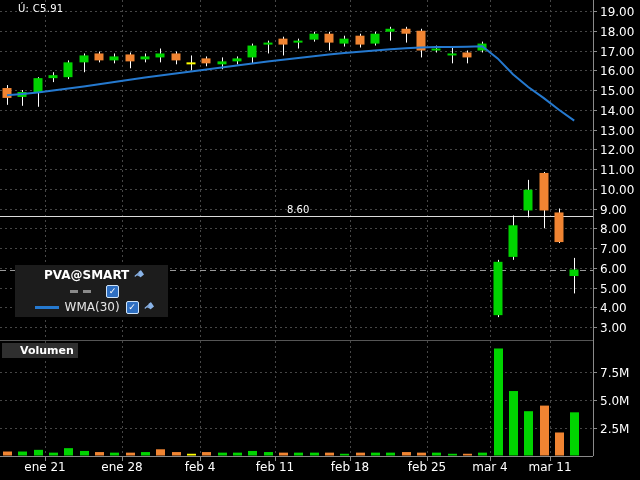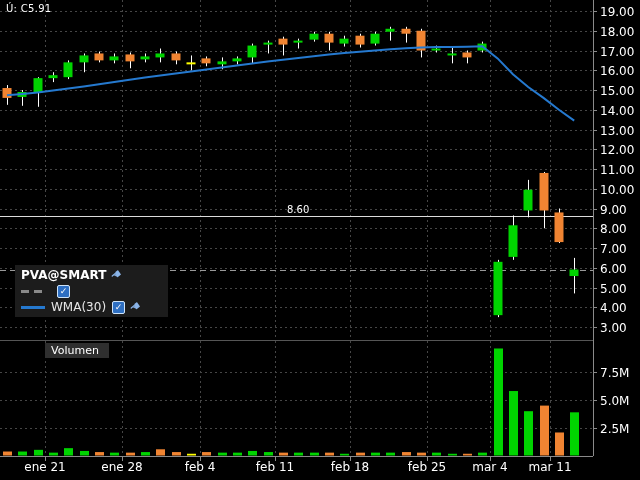--- a/index.html
+++ b/index.html
@@ -1,34 +1,34 @@
 <!DOCTYPE html>
 <html><head>
 <meta charset="utf-8">
 <style>
   html,body{margin:0;padding:0;background:#000;}
   .win{position:relative;width:640px;height:480px;background:#000;overflow:hidden;
        font-family:"DejaVu Sans",sans-serif;}
   #chart-svg{position:absolute;left:0;top:0;width:640px;height:480px;}
   svg text{font-family:"DejaVu Sans",sans-serif;}
-  .last-label{position:absolute;left:6px;top:3px;color:#fff;font-size:10px;letter-spacing:0.3px;}
+  .last-label{position:absolute;left:18px;top:3px;color:#fff;font-size:10px;letter-spacing:0.3px;}
   .legend{position:absolute;left:15px;top:265px;width:153px;height:52px;background:#1c1c1c;
           padding:2px 0 0 6px;box-sizing:border-box;}
-  .lg-row{display:flex;align-items:center;height:16px;color:#e6e6e6;font-size:12px;white-space:nowrap;}
+  .lg-row{display:flex;align-items:center;height:16px;color:#e6e6e6;font-size:12px;white-space:nowrap;justify-content:center;}
   .lg-sym{color:#fff;font-weight:bold;font-size:12px;}
   .hand{display:inline-block;color:#8ab4e8;font-size:12px;margin-left:5px;
         transform:rotate(-40deg);line-height:10px;}
   .dash-sample{display:inline-block;width:24px;height:3px;margin-right:6px;
         background:repeating-linear-gradient(90deg,#8a8a8a 0 8px,transparent 8px 13px);}
   .line-sample{display:inline-block;width:24px;height:3px;margin-right:6px;background:#2579cf;}
   .cb{display:inline-block;width:11px;height:11px;margin-left:6px;background:#2e6fc2;
       border:1px solid #cfe4f8;border-radius:2px;color:#fff;font-size:9px;line-height:11px;
       text-align:center;font-weight:bold;}
   .vol-title{position:absolute;left:2px;top:343px;width:58px;height:15px;background:#2f2f2f;
-      color:#fff;font-size:11px;font-weight:normal;line-height:15px;padding-left:6px;margin-left:43px;}
+      color:#fff;font-size:11px;font-weight:bold;line-height:15px;padding-left:18px;}
 </style>
 </head>
 <body>
 
 <div class="win">
   <svg id="chart-svg" xmlns="http://www.w3.org/2000/svg" viewBox="0 0 640 480">
       <line x1="0" y1="11.5" x2="593" y2="11.5" stroke="#464646" stroke-dasharray="2,3"></line>
       <line x1="593" y1="11.5" x2="597" y2="11.5" stroke="#8a8a8a"></line>
       <text x="600" y="15.5" fill="#ffffff" font-size="12" text-anchor="start">19.00</text>
       <line x1="0" y1="31.5" x2="593" y2="31.5" stroke="#464646" stroke-dasharray="2,3"></line>

